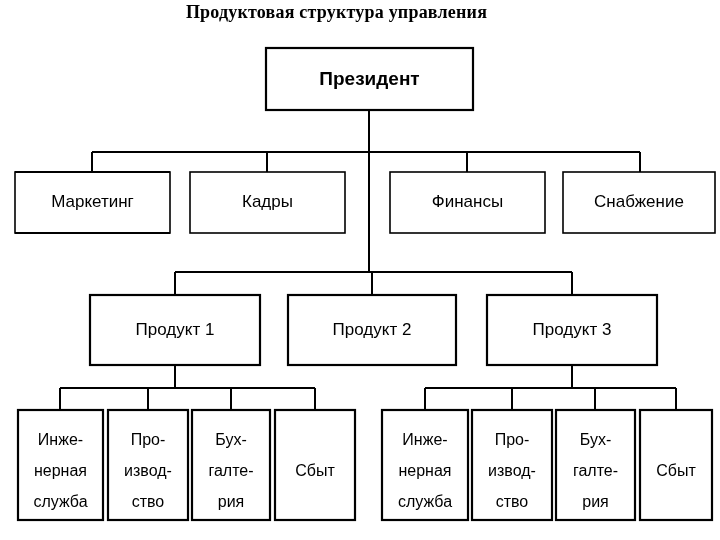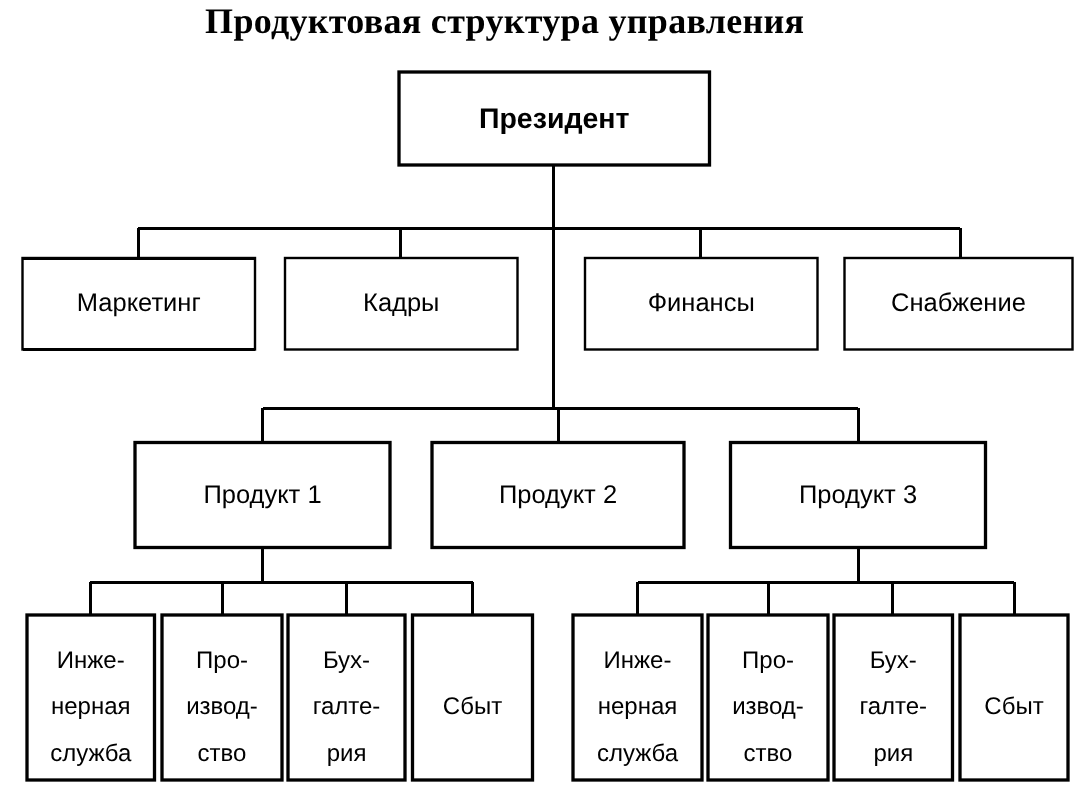--- a/index.html
+++ b/index.html
@@ -16,21 +16,21 @@
     font-family: "Liberation Sans", sans-serif;
   }
   #chart-title {
     position: absolute;
     left: 0;
     top: 2px;
     width: 673px;
     text-align: center;
     font-family: "Liberation Serif", serif;
     font-weight: bold;
-    font-size: 24px;
+    font-size: 18px;
     color: #000000;
     letter-spacing: 0.2px;
   }
   svg#org-svg {
     position: absolute;
     left: 0;
     top: 0;
   }
   .node-box {
     fill: #ffffff;

